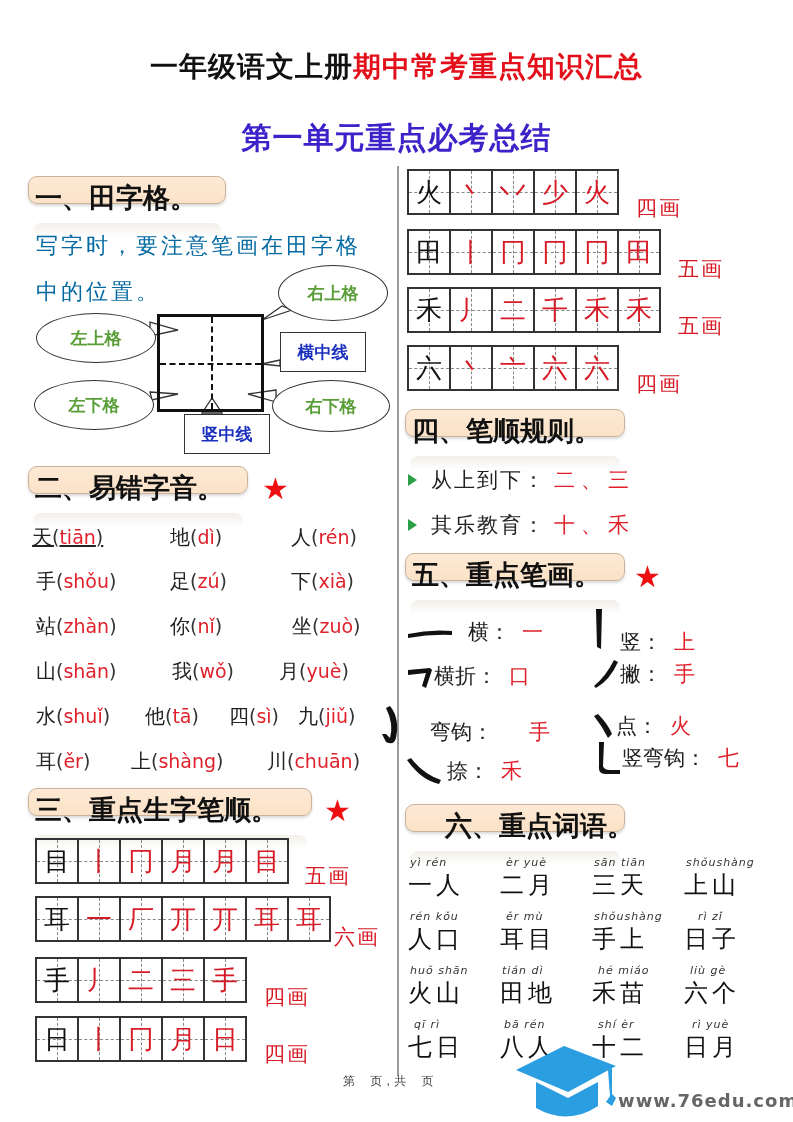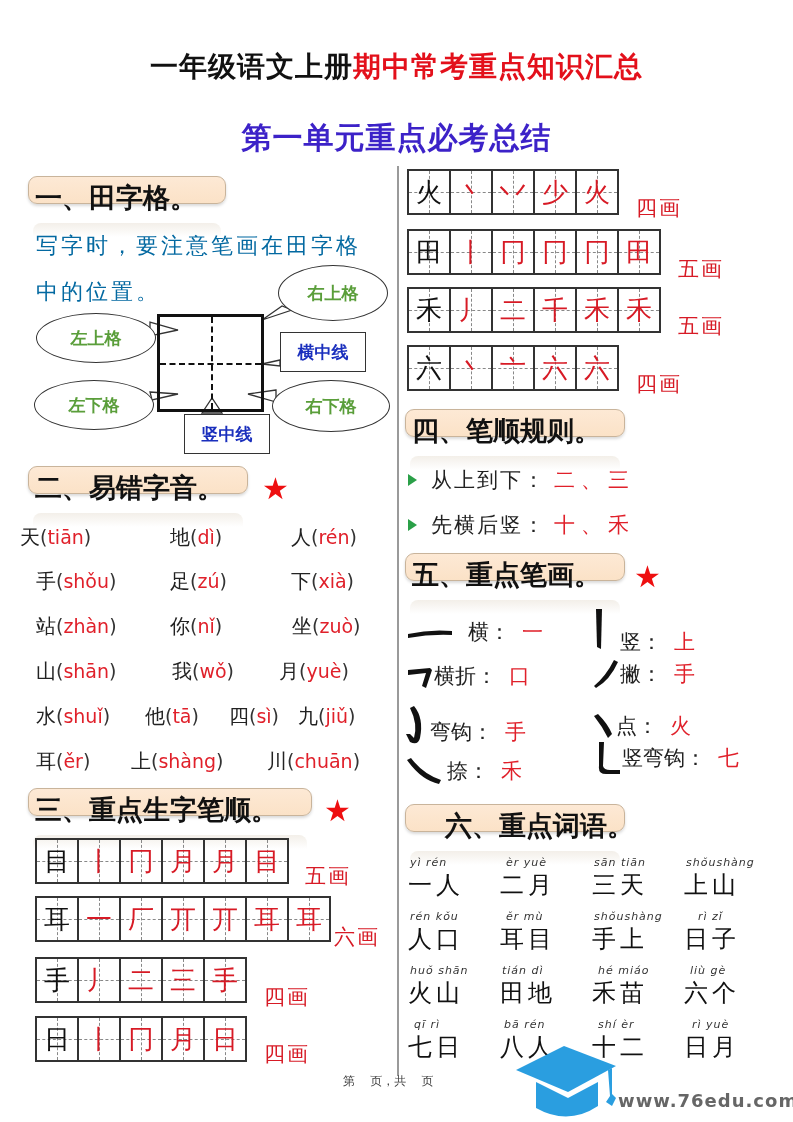--- a/index.html
+++ b/index.html
@@ -96,21 +96,21 @@
   <div class="bubble" style="left:34px; top:380px; width:120px; height:50px; line-height:48px;">左下格</div>
   <div class="bubble" style="left:272px; top:380px; width:118px; height:52px; line-height:50px;">右下格</div>
   <div class="lbl-box" style="left:280px; top:332px; width:86px; height:40px; line-height:38px;">横中线</div>
   <div class="lbl-box" style="left:184px; top:414px; width:86px; height:40px; line-height:38px;">竖中线</div>
 </div>
 
 <div class="sec-head" style="left:28px; top:466px; width:220px;">二、易错字音。</div>
 <div class="star" style="left:262px; top:474px;">★</div>
 
 <div>
-  <div class="py-item" style="left:20px; top:524px;"><span>天</span><span class="paren">(</span><span class="py">tiān</span><span class="paren">)</span></div>
+  <div class="py-item" style="left:32px; top:524px;text-decoration:underline;"><span>天</span><span class="paren">(</span><span class="py">tiān</span><span class="paren">)</span></div>
   <div class="py-item" style="left:170px; top:524px;"><span>地</span><span class="paren">(</span><span class="py">dì</span><span class="paren">)</span></div>
   <div class="py-item" style="left:291px; top:524px;"><span>人</span><span class="paren">(</span><span class="py">rén</span><span class="paren">)</span></div>
 
   <div class="py-item" style="left:36px; top:568px;"><span>手</span><span class="paren">(</span><span class="py">shǒu</span><span class="paren">)</span></div>
   <div class="py-item" style="left:170px; top:568px;"><span>足</span><span class="paren">(</span><span class="py">zú</span><span class="paren">)</span></div>
   <div class="py-item" style="left:291px; top:568px;"><span>下</span><span class="paren">(</span><span class="py">xià</span><span class="paren">)</span></div>
 
   <div class="py-item" style="left:36px; top:613px;"><span>站</span><span class="paren">(</span><span class="py">zhàn</span><span class="paren">)</span></div>
   <div class="py-item" style="left:170px; top:613px;"><span>你</span><span class="paren">(</span><span class="py">nǐ</span><span class="paren">)</span></div>
   <div class="py-item" style="left:292px; top:613px;"><span>坐</span><span class="paren">(</span><span class="py">zuò</span><span class="paren">)</span></div>
@@ -297,21 +297,21 @@
       <span>六</span>
     </div>
 </div>
 <div class="so-count" style="left:636px; top:370px;">四画</div>
 
 <div class="sec-head" style="left:405px; top:409px; width:220px;">四、笔顺规则。</div>
 <div class="rule" style="left:408px; top:466px;">
   <span class="tri"></span><span>从上到下：</span><span class="ex">二、三</span>
 </div>
 <div class="rule" style="left:408px; top:511px;">
-  <span class="tri"></span><span>先横后竖：</span><span class="ex">十、禾</span>
+  <span class="tri"></span><span>其乐教育：</span><span class="ex">十、禾</span>
 </div>
 
 <div class="sec-head" style="left:405px; top:553px; width:220px;">五、重点笔画。</div>
 <div class="star" style="left:634px; top:562px;">★</div>
 
 <div class="stroke" style="left:406px; top:618px;">
   <svg width="48" height="20">
       <path d="M2,12 Q24,7 46,9 L46,13 Q24,12 2,16 Z" fill="#111"></path>
     </svg>
   <span style="margin-left:14px">横：</span>
@@ -331,21 +331,21 @@
   <span>横折：</span>
     <span class="ex">口</span>
 </div>
 <div class="stroke" style="left:592px; top:658px;">
   <svg width="28" height="32">
       <path d="M22,2 L26,4 Q18,22 4,30 L2,28 Q14,18 22,2 Z" fill="#111"></path>
     </svg>
   <span>撇：</span>
     <span class="ex">手</span>
 </div>
-<div class="stroke" style="left:404px; top:704px;">
+<div class="stroke" style="left:380px; top:704px;gap:24px;">
   <svg width="26" height="44">
       <path d="M10,2 Q20,14 16,34 Q14,42 6,38 L2,30 L6,30 L10,34 Q14,20 6,4 Z" fill="#111"></path>
     </svg>
   <span style="margin-top:12px">弯钩：</span>
     <span class="ex" style="margin-top:12px">手</span>
 </div>
 <div class="stroke" style="left:592px; top:712px;">
   <svg width="24" height="28">
       <path d="M2,4 L6,2 Q16,12 20,22 L16,26 Q10,14 2,4 Z" fill="#111"></path>
     </svg>

